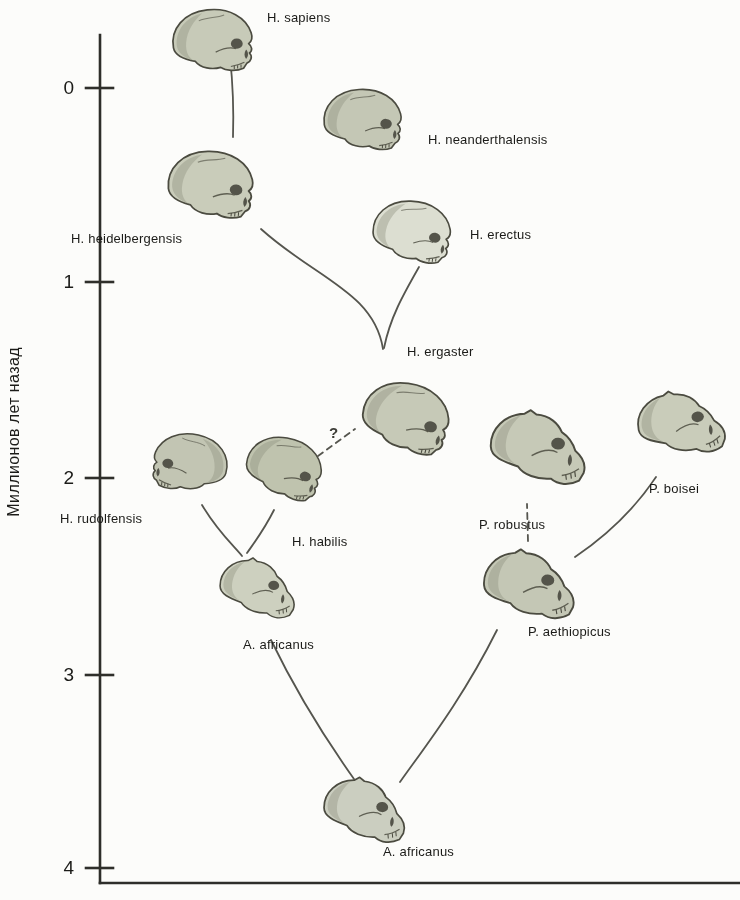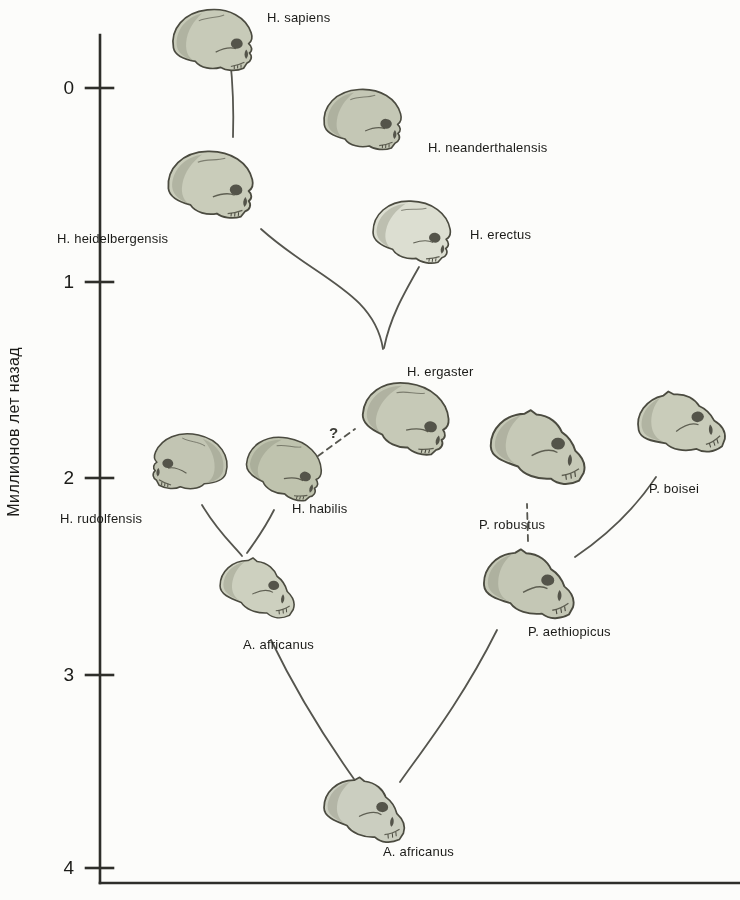--- a/index.html
+++ b/index.html
@@ -111,26 +111,26 @@
   </svg>
 
   <div id="ylabel">Миллионов лет назад</div>
   <div class="tick" style="left:40px;top:77px">0</div>
   <div class="tick" style="left:40px;top:271px">1</div>
   <div class="tick" style="left:40px;top:467px">2</div>
   <div class="tick" style="left:40px;top:664px">3</div>
   <div class="tick" style="left:40px;top:857px">4</div>
 
   <div class="sp" style="left:267px;top:10px">H. sapiens</div>
-  <div class="sp" style="left:428px;top:140px">H. neanderthalensis</div>
-  <div class="sp" style="left:57px;top:231px">H. heidelbergensis</div>
+  <div class="sp" style="left:428px;top:132px">H. neanderthalensis</div>
+  <div class="sp" style="left:71px;top:231px">H. heidelbergensis</div>
   <div class="sp" style="left:470px;top:227px">H. erectus</div>
-  <div class="sp" style="left:407px;top:364px">H. ergaster</div>
+  <div class="sp" style="left:407px;top:344px">H. ergaster</div>
   <div class="sp" style="left:60px;top:511px">H. rudolfensis</div>
-  <div class="sp" style="left:292px;top:501px">H. habilis</div>
+  <div class="sp" style="left:292px;top:534px">H. habilis</div>
   <div class="sp" style="left:479px;top:517px">P. robustus</div>
   <div class="sp" style="left:649px;top:481px">P. boisei</div>
   <div class="sp" style="left:243px;top:637px">A. africanus</div>
   <div class="sp" style="left:528px;top:624px">P. aethiopicus</div>
   <div class="sp" style="left:383px;top:844px">A. africanus</div>
 
   <div id="qmark">?</div>
 
 </div>
 

